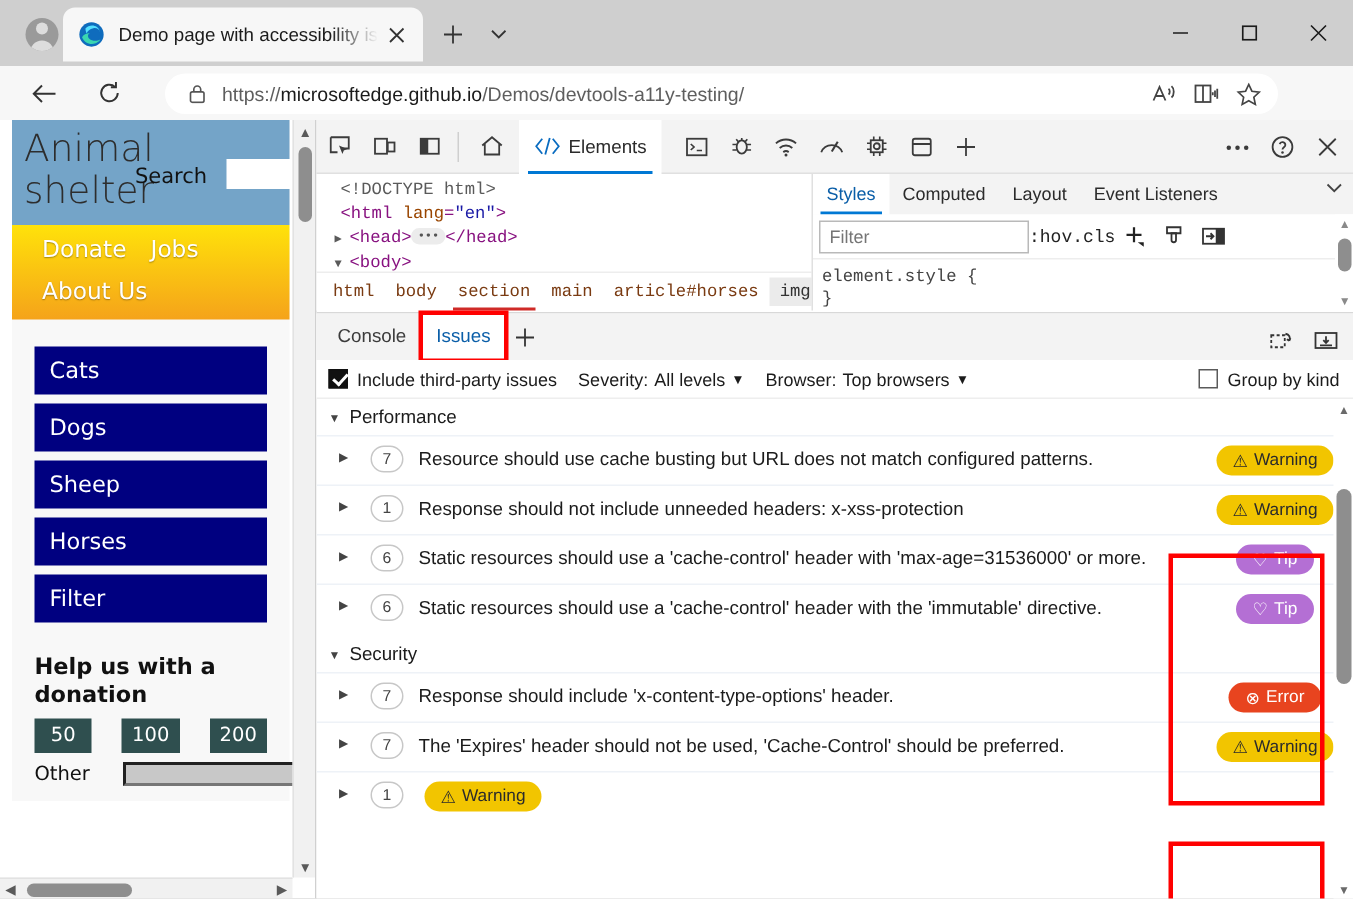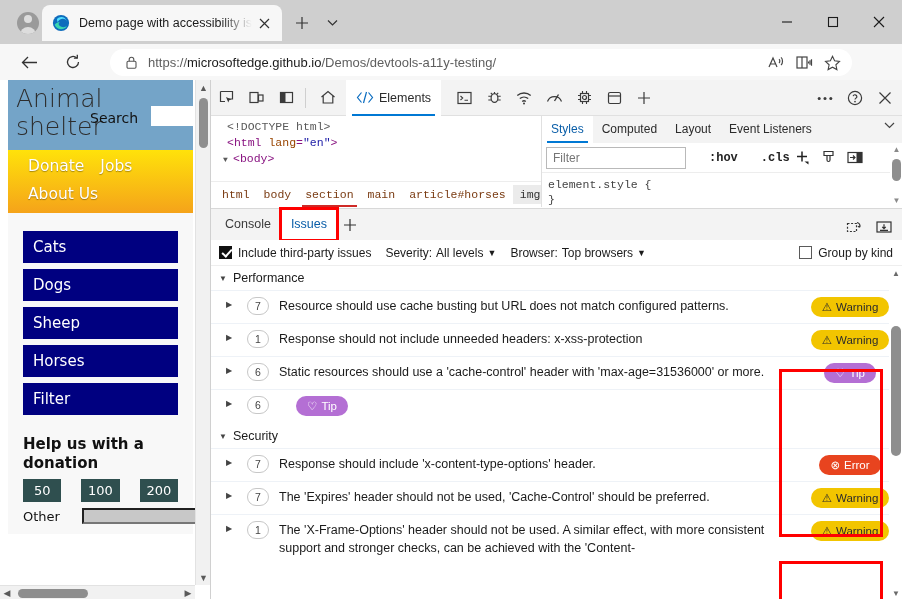--- a/index.html
+++ b/index.html
@@ -216,21 +216,21 @@
   .st-tab.selected::after { content:""; position:absolute; left:5px; right:5px; bottom:0; height:2px; background:#0078d4; }
   .st-chev { position:absolute; right:8px; top:6px; color:#444; }
   .styles-filterbar {
     display:flex; align-items:center; height:30px; background:#fff; padding:0 4px;
     border-bottom:1px solid #ededed; position:relative;
   }
   .filter-input {
     width:140px; height:22px; border:1px solid #b9b9b9; background:#fff;
     font-size:12px; color:#888; padding:0 6px; font-family:"Liberation Sans", sans-serif;
   }
-  .st-btn { font-family:"Liberation Mono", monospace; font-size:12px; color:#222; margin-left:23px; font-weight:bold; }
+  .st-btn { font-family:"Liberation Mono", monospace; font-size:12px; color:#222; margin-left:0; font-weight:normal; }
   .st-ic { width:26px; height:24px; display:flex; align-items:center; justify-content:center; color:#333; }
   .elem-style {
     font-family:"Liberation Mono", monospace; font-size:11.5px; color:#444;
     padding:4px 0 0 6px; line-height:15px;
   }
   .styles-scroll { position:absolute; right:0; top:27px; width:13px; height:64px; background:#fff; }
   .styles-scroll .sb-arrow { width:13px; height:13px; color:#8a8a8a; font-size:8px; }
   .styles-thumb { position:absolute; left:2px; top:16px; width:9px; height:22px; background:#8e8e8e; border-radius:5px; }
 
   
@@ -564,20 +564,23 @@
       </div>
     </div>
   </div>
 
   <div class="dom-pane">
     <div class="dom-line">
       <span class="tri"></span><span class="tw">&lt;!DOCTYPE html&gt;</span>
     </div>
     <div class="dom-line">
       <span class="tri"></span>&lt;html <span class="attr">lang</span>=<span class="val">"en"</span>&gt;
+    </div>
+    <div class="dom-line" style="padding-left:6px">
+      <span class="tri">▶</span>&lt;head&gt;<span class="ellipsis-btn">•••</span>&lt;/head&gt;
     </div>
     <div class="dom-line" style="padding-left:6px">
       <span class="tri">▼</span>&lt;body&gt;
     </div>
   </div>
   <div class="dom-scroll">
     <div class="sb-arrow">▲</div>
     <div class="dom-thumb"></div>
     <div class="sb-arrow" style="position:absolute;bottom:0;left:0">▼</div>
   </div>
@@ -730,20 +733,21 @@
           <span class="badge tip">
             <span>♡</span>
             <span>Tip</span>
           </span>
         </span>
       </div>
 
       <div class="issue-row">
         <span class="issue-tri">▶</span>
         <span class="issue-count">6</span>
+        <span class="issue-text">Static resources should use a 'cache-control' header with the 'immutable' directive.</span>
         <span class="badge-col">
           <span class="badge tip">
             <span>♡</span>
             <span>Tip</span>
           </span>
         </span>
       </div>
 
       <div class="cat-header" style="margin-top:2px">
         <span class="cat-tri">▼</span>
@@ -770,21 +774,20 @@
           <span class="badge warning">
             <span>⚠</span>
             <span>Warning</span>
           </span>
         </span>
       </div>
 
       <div class="issue-row">
         <span class="issue-tri">▶</span>
         <span class="issue-count">1</span>
-        <span class="issue-text">The 'X-Frame-Options' header should not be used. A similar effect, with more consistent support and stronger checks, can be achieved with the 'Content-</span>
         <span class="badge-col">
           <span class="badge warning">
             <span>⚠</span>
             <span>Warning</span>
           </span>
         </span>
       </div>
     </div>
 
     <div class="redbox" style="left:568px; top:160px; width:104px; height:168px;"></div>

